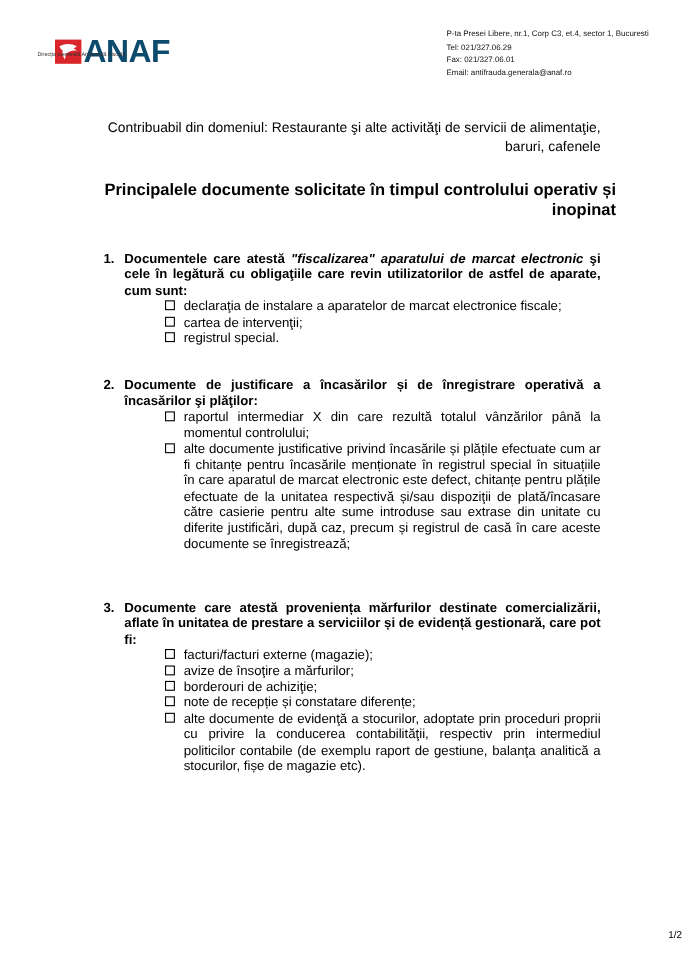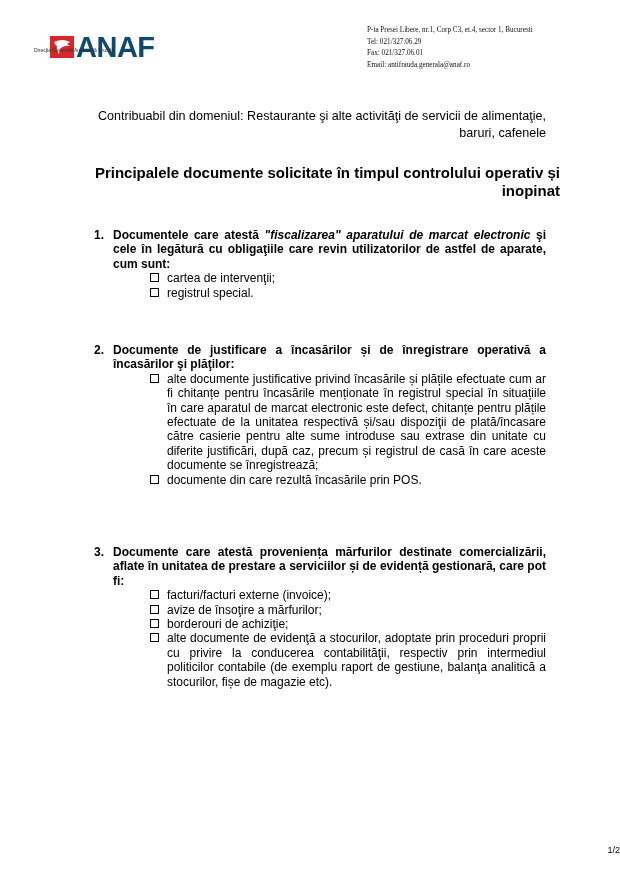--- a/index.html
+++ b/index.html
@@ -4,21 +4,21 @@
   <style>
     html, body { margin: 0; padding: 0; background: #ffffff; }
     body { width: 620px; height: 877px; position: relative; overflow: hidden;
            font-family: "Liberation Sans", sans-serif; color: #000; }
     .logo { position: absolute; left: 50px; top: 36px; width: 150px; height: 30px; }
     .logo-mark { position: absolute; left: 0; top: 0; width: 24px; height: 22px; background: #d9262a; }
     .logo-mark svg { position: absolute; left: 0; top: 0; }
     .logo-text { position: absolute; left: 26px; top: -5px; font-size: 29px; font-weight: bold;
                  color: #0c4a6e; letter-spacing: -0.5px; font-family: "Liberation Sans", sans-serif; }
     .logo-sub { position: absolute; left: 34px; top: 47px; font-size: 5px; color: #333; white-space: nowrap; }
-    .contact { position: absolute; left: 367px; top: 25px; font-size: 7.2px; line-height: 11.6px; color: #111; white-space: nowrap; font-family: Liberation Serif, serif; }
+    .contact { position: absolute; left: 406px; top: 25px; font-size: 7.2px; line-height: 11.6px; color: #111; white-space: nowrap; }
     .domain-line { position: absolute; left: 60px; top: 108px; width: 486px; text-align: right;
                    font-size: 12.6px; line-height: 17px; }
     .domain-line .b { font-weight: normal; }
     .title { position: absolute; left: 60px; top: 164px; width: 500px; text-align: right;
              font-size: 15px; font-weight: bold; line-height: 18px; }
     .section { position: absolute; left: 94px; width: 452px; font-size: 12px; line-height: 14.4px; }
     .sec-head { display: flex; font-weight: bold; text-align: justify; }
     .sec-num { width: 19px; flex: none; }
     .sec-text { flex: 1; text-align: justify; }
     .sec-text i { font-weight: bold; }
@@ -56,64 +56,72 @@
 <div class="title">Principalele documente solicitate în timpul controlului operativ și inopinat</div>
 
 <div class="section" style="top:228px;">
   <div class="sec-head">
     <span class="sec-num">1.</span>
     <span class="sec-text"><span>Documentele care atestă </span><i>"fiscalizarea" aparatului de marcat electronic</i><span> şi cele în legătură cu obligaţiile care revin utilizatorilor de astfel de aparate, cum sunt:</span></span>
   </div>
   <ul class="items">
     <li>
         <span class="cb"></span>
+        <span class="item-text">declaraţia de instalare a aparatelor de marcat electronice fiscale;</span>
+      </li>
+    <li>
+        <span class="cb"></span>
         <span class="item-text">cartea de intervenţii;</span>
       </li>
     <li>
         <span class="cb"></span>
         <span class="item-text">registrul special.</span>
       </li>
   </ul>
 </div>
 
 <div class="section" style="top:343px;">
   <div class="sec-head">
     <span class="sec-num">2.</span>
     <span class="sec-text">Documente de justificare a încasărilor și de înregistrare operativă a încasărilor şi plăţilor:</span>
   </div>
   <ul class="items">
     <li>
         <span class="cb"></span>
-        <span class="item-text">alte documente justificative privind încasările și plățile efectuate cum ar fi chitanțe pentru încasările menționate în registrul special în situațiile în care aparatul de marcat electronic este defect, chitanțe pentru plățile efectuate de la unitatea respectivă și/sau dispoziţii de plată/încasare către casierie pentru alte sume introduse sau extrase din unitate cu diferite justificări, după caz, precum și registrul de casă în care aceste documente se înregistrează;</span>
+        <span class="item-text">raportul intermediar X din care rezultă totalul vânzărilor până la momentul controlului;</span>
       </li>
     <li>
         <span class="cb"></span>
-        <span class="item-text">documente din care rezultă încasările prin POS.</span>
+        <span class="item-text">alte documente justificative privind încasările și plățile efectuate cum ar fi chitanțe pentru încasările menționate în registrul special în situațiile în care aparatul de marcat electronic este defect, chitanțe pentru plățile efectuate de la unitatea respectivă și/sau dispoziţii de plată/încasare către casierie pentru alte sume introduse sau extrase din unitate cu diferite justificări, după caz, precum și registrul de casă în care aceste documente se înregistrează;</span>
       </li>
   </ul>
 </div>
 
 <div class="section" style="top:545px;">
   <div class="sec-head">
     <span class="sec-num">3.</span>
     <span class="sec-text">Documente care atestă proveniența mărfurilor destinate comercializării, aflate în unitatea de prestare a serviciilor și de evidență gestionară, care pot fi:</span>
   </div>
   <ul class="items">
     <li>
         <span class="cb"></span>
-        <span class="item-text">facturi/facturi externe (invoice);</span>
+        <span class="item-text">facturi/facturi externe (magazie);</span>
       </li>
     <li>
         <span class="cb"></span>
         <span class="item-text">avize de însoţire a mărfurilor;</span>
       </li>
     <li>
         <span class="cb"></span>
         <span class="item-text">borderouri de achiziţie;</span>
       </li>
     <li>
         <span class="cb"></span>
+        <span class="item-text">note de recepție și constatare diferențe;</span>
+      </li>
+    <li>
+        <span class="cb"></span>
         <span class="item-text">alte documente de evidenţă a stocurilor, adoptate prin proceduri proprii cu privire la conducerea contabilităţii, respectiv prin intermediul politicilor contabile (de exemplu raport de gestiune, balanţa analitică a stocurilor, fișe de magazie etc).</span>
       </li>
   </ul>
 </div>
 
 <div class="page-num">1/2</div>
 
 </body></html>

